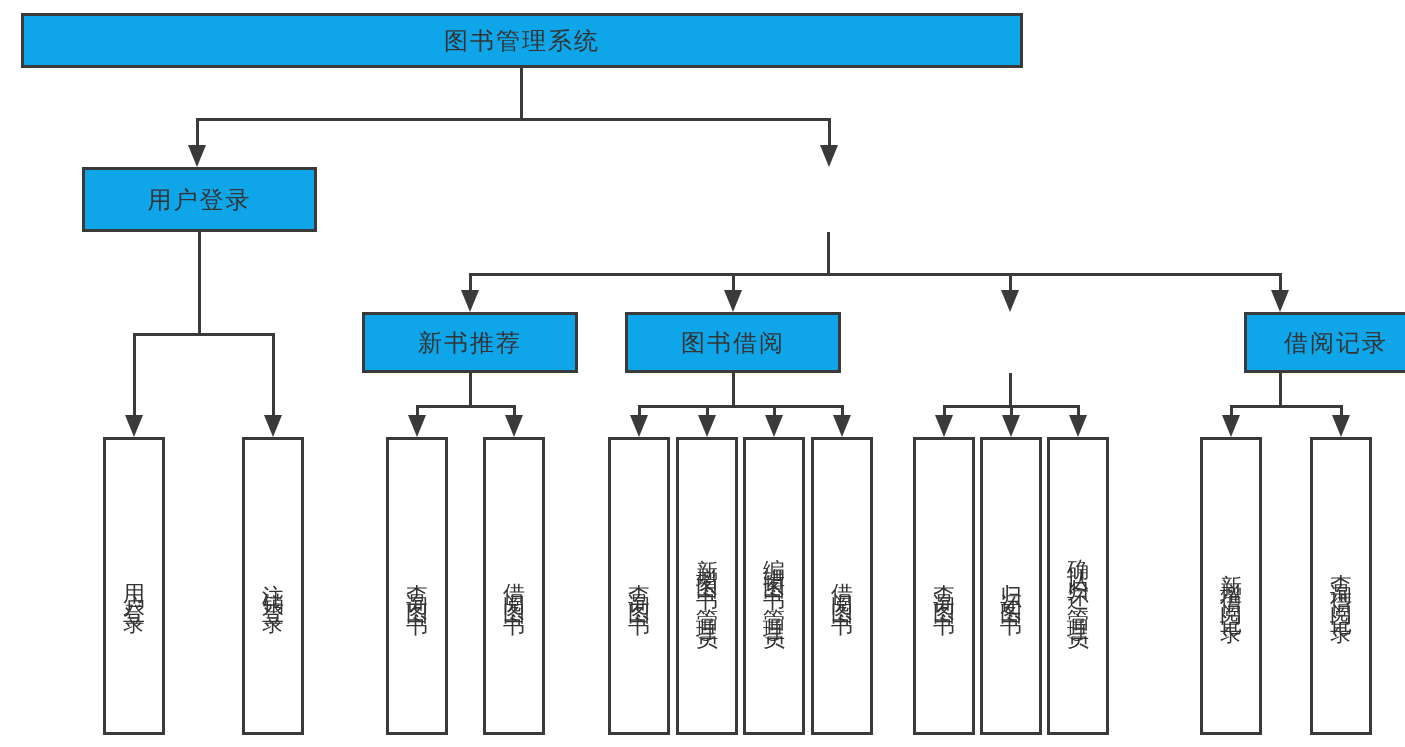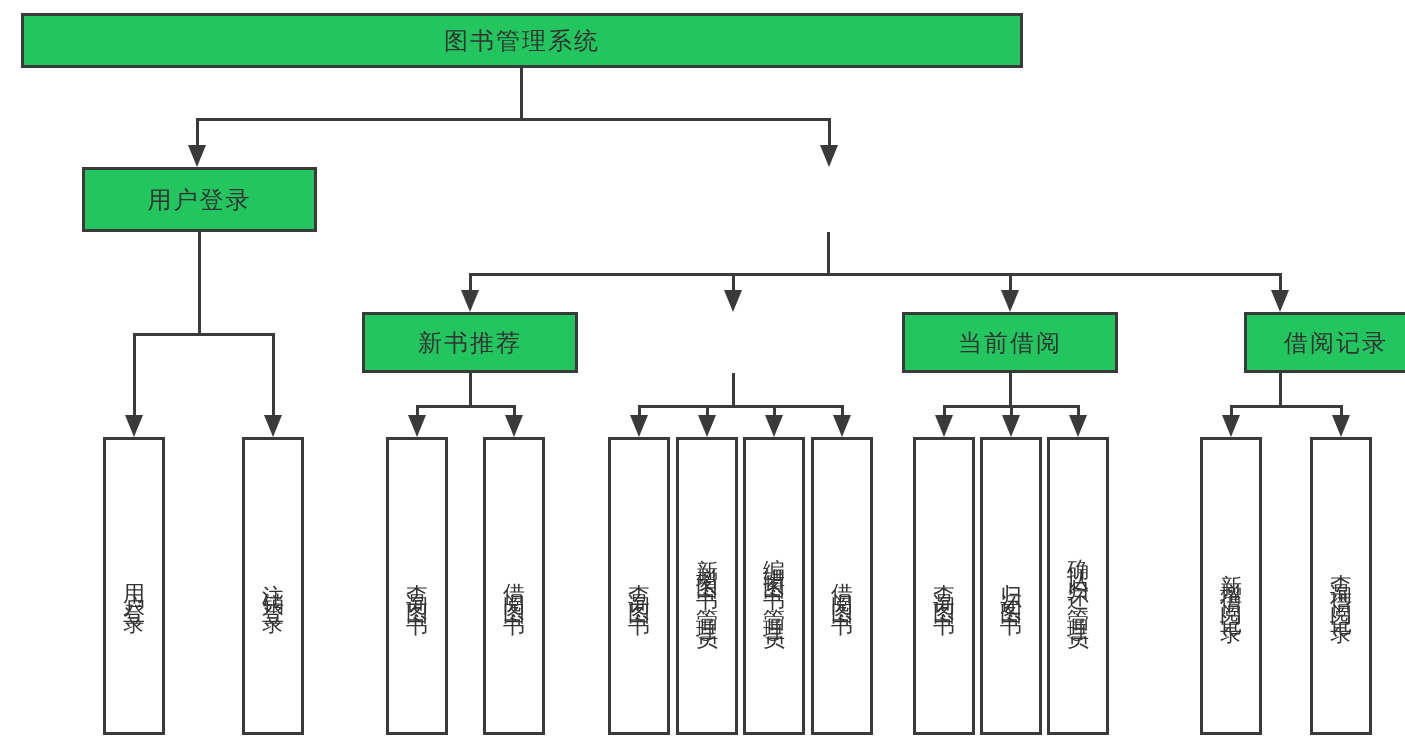--- a/index.html
+++ b/index.html
@@ -3,21 +3,21 @@
 <meta charset="utf-8">
 <style>
   html,body{margin:0;padding:0;background:#ffffff;}
   #stage{
     position:relative;width:1405px;height:747px;background:#ffffff;
     font-family:"Liberation Sans","DejaVu Sans",sans-serif;
     color:#333333;overflow:hidden;
   }
   .box{
     position:absolute;box-sizing:border-box;
-    border:3px solid #3a3a3a;background:#22c55e;
+    border:3px solid #3a3a3a;background:#0ea5e9;
     display:flex;align-items:center;justify-content:center;
     font-size:24px;letter-spacing:2px;color:#333333;
     text-align:center;
   }
   .vbox{
     position:absolute;box-sizing:border-box;
     border:3px solid #3a3a3a;background:#ffffff;
     display:flex;align-items:center;justify-content:center;
     writing-mode:vertical-rl;
     font-size:22px;letter-spacing:10px;color:#333333;
@@ -64,21 +64,21 @@
   <div class="vl" style="left:469px;top:273px;height:19px;"></div>
   <div class="ah" style="left:461px;top:290px;"></div>
   <div class="vl" style="left:732px;top:273px;height:19px;"></div>
   <div class="ah" style="left:724px;top:290px;"></div>
   <div class="vl" style="left:1009px;top:273px;height:19px;"></div>
   <div class="ah" style="left:1001px;top:290px;"></div>
   <div class="vl" style="left:1279px;top:273px;height:19px;"></div>
   <div class="ah" style="left:1271px;top:290px;"></div>
 
   <div class="box" style="left:362px;top:312px;width:216px;height:61px;">新书推荐</div>
-  <div class="box" style="left:902px;top:312px;width:216px;height:61px;">当前借阅</div>
+  <div class="box" style="left:625px;top:312px;width:216px;height:61px;">图书借阅</div>
   <div class="box" style="left:1244px;top:312px;width:184px;height:61px;">借阅记录</div>
 
   <div class="vl" style="left:469px;top:373px;height:32px;"></div>
   <div class="hl" style="left:416px;top:405px;width:99px;"></div>
   <div class="vl" style="left:416px;top:405px;height:12px;"></div>
   <div class="ah" style="left:408px;top:415px;"></div>
   <div class="vl" style="left:513px;top:405px;height:12px;"></div>
   <div class="ah" style="left:505px;top:415px;"></div>
 
   <div class="vl" style="left:732px;top:373px;height:32px;"></div>

